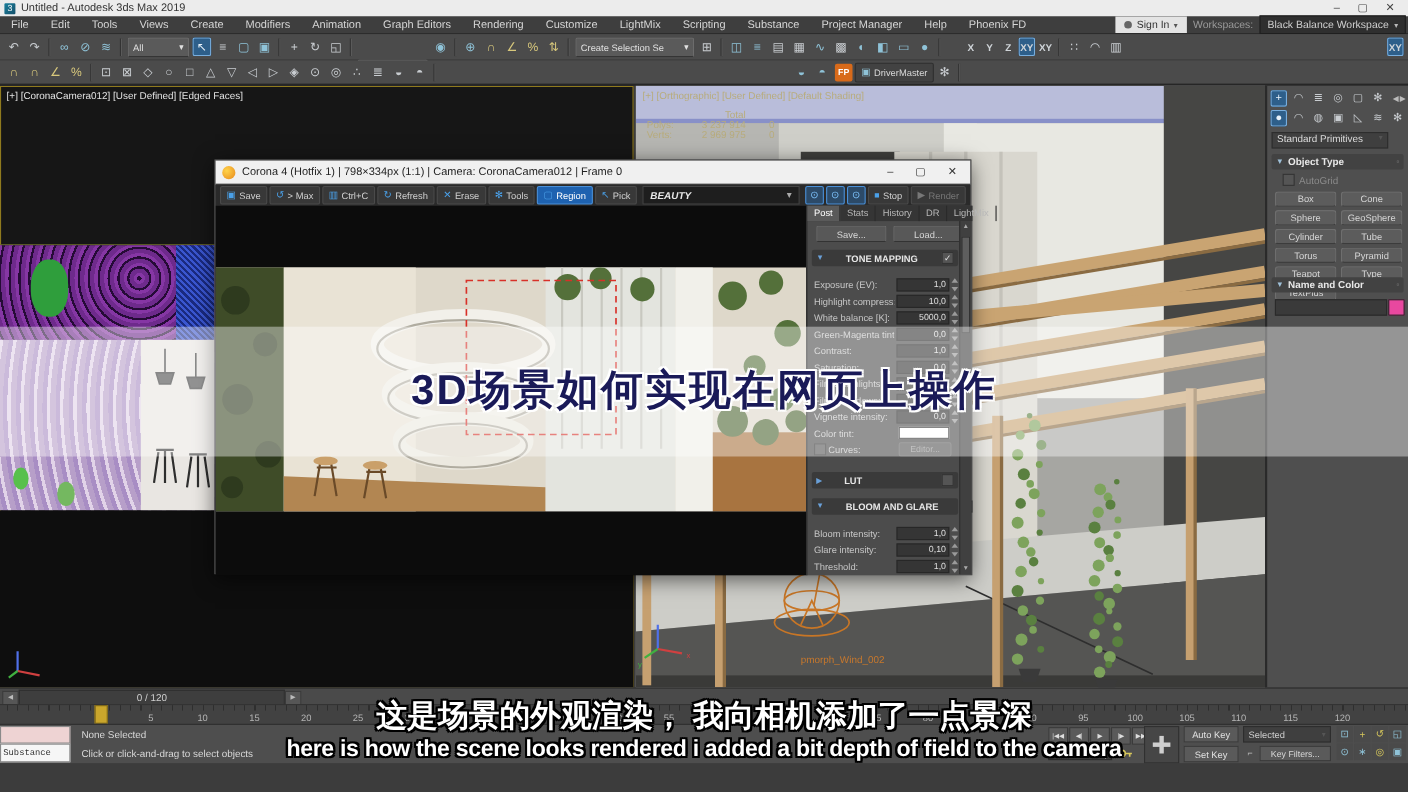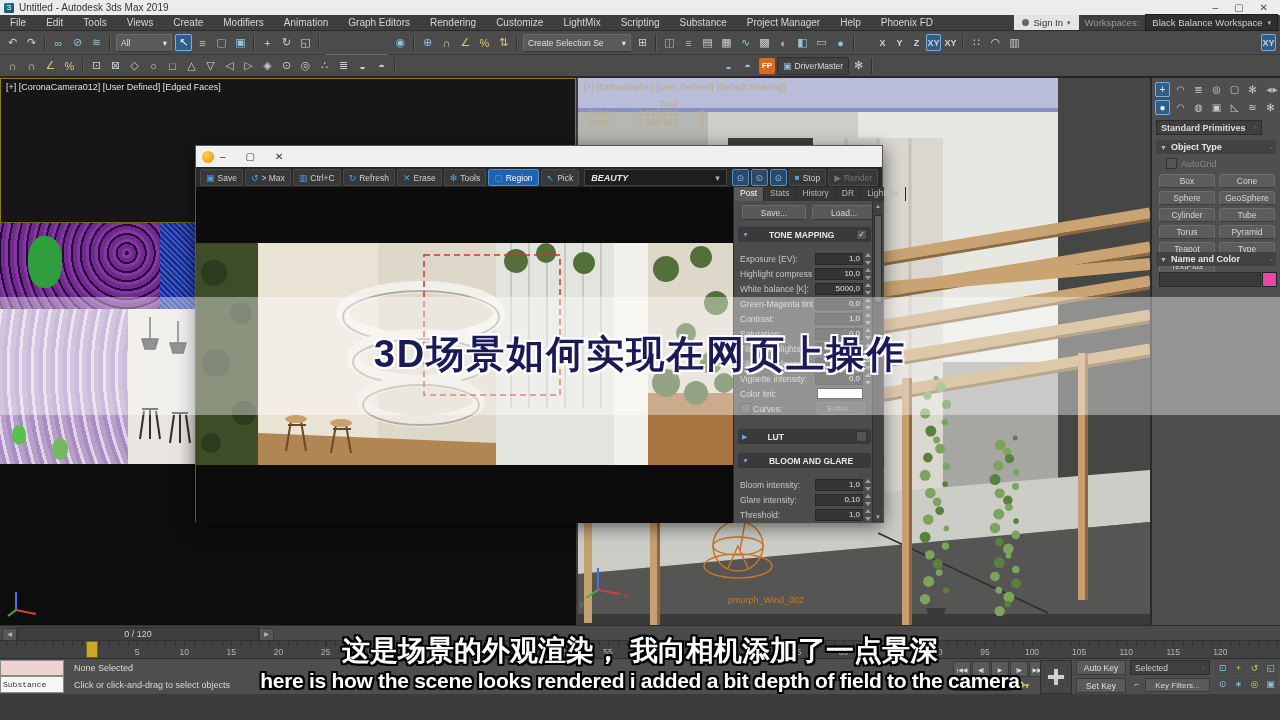--- a/index.html
+++ b/index.html
@@ -55,21 +55,21 @@
   .statsblock{position:absolute;left:10px;top:22px;z-index:3;font-size:9px;color:#b8ac7c;line-height:9px;}
   .statsblock .srow{display:flex;height:9px;align-items:center;}
   .statsblock .sl{width:34px;} .statsblock .sv{width:56px;text-align:right;} .statsblock .sx{width:26px;text-align:right;}
   .helperlabel{position:absolute;left:150px;top:517px;font-size:9px;color:#c8782c;z-index:3;}
   .vprsvg{position:absolute;left:0;top:0;}
   
   .cpanel{position:absolute;left:1150px;top:78px;width:130px;height:547px;background:#4f4f4f;border-left:2px solid #2a2a2a;box-sizing:border-box;}
   .cp-icons{position:absolute;left:2px;display:flex;gap:1px;align-items:center;}
   .cp-icons .ticon{width:15px;height:15px;font-size:10px;}
   .cp-arrows{position:absolute;right:2px;display:flex;gap:1px;color:#bbb;font-size:7px;}
-  .cpdd{position:absolute;left:4px;top:42px;width:106px;height:15px;background:#3f3f3f;border:1px solid #2d2d2d;color:#dcdcdc;font-size:9px;display:flex;align-items:center;justify-content:space-between;padding:0 4px;box-sizing:border-box;font-weight:bold;}
+  .cpdd{position:absolute;left:4px;top:42px;width:106px;height:15px;background:#3f3f3f;border:1px solid #2d2d2d;color:#dcdcdc;font-size:9px;display:flex;align-items:flex-start;justify-content:space-between;padding:0 4px;box-sizing:border-box;}
   .rollhead{position:absolute;left:4px;width:120px;height:14px;background:#424242;border-radius:2px;display:flex;align-items:center;gap:4px;padding:0 4px;box-sizing:border-box;}
   .rollhead .arr{color:#9fc0d8;font-size:7px;}
   .rollhead .rtitle{font-size:9px;font-weight:bold;color:#e8e8e8;flex:1;}
   .rollhead .pin{font-size:7px;color:#8a8a8a;}
   .agrow{position:absolute;left:14px;top:80px;display:flex;align-items:center;gap:4px;}
   .agrow span{font-size:9px;color:#8a8a8a;}
   .cbx{width:9px;height:9px;background:#555;border:1px solid #333;color:#e8e8e8;font-size:8px;line-height:9px;text-align:center;flex:none;}
   .cbx.off{color:transparent;}
   .objgrid{position:absolute;left:7px;top:96px;width:116px;display:grid;grid-template-columns:1fr 1fr;gap:3px 4px;}
   .objbtn{height:12px;background:#5c5c5c;border:1px solid #6e6e6e;border-bottom-color:#3c3c3c;border-radius:3px;color:#d6d6d6;font-size:8.5px;display:flex;align-items:center;justify-content:center;}
@@ -510,20 +510,21 @@
       <span class="rtitle">Name and Color</span>
       <span class="pin">▫</span>
     </div>
     <div class="ncfield"></div>
     <div class="ncswatch"></div>
   </div>
 
   <div class="corona">
     <div class="ctitle">
       <span class="cicon"></span>
+      <span class="ctname">Corona 4 (Hotfix 1) | 798×334px (1:1) | Camera: CoronaCamera012 | Frame 0</span>
       <span class="cctl">
         <span>–</span>
         <span>▢</span>
         <span>✕</span>
       </span>
     </div>
     <div class="ctools" id="ctools">
         <div class="cbtn">
           <span class="ci">▣</span>
           <span class="cl">Save</span>

